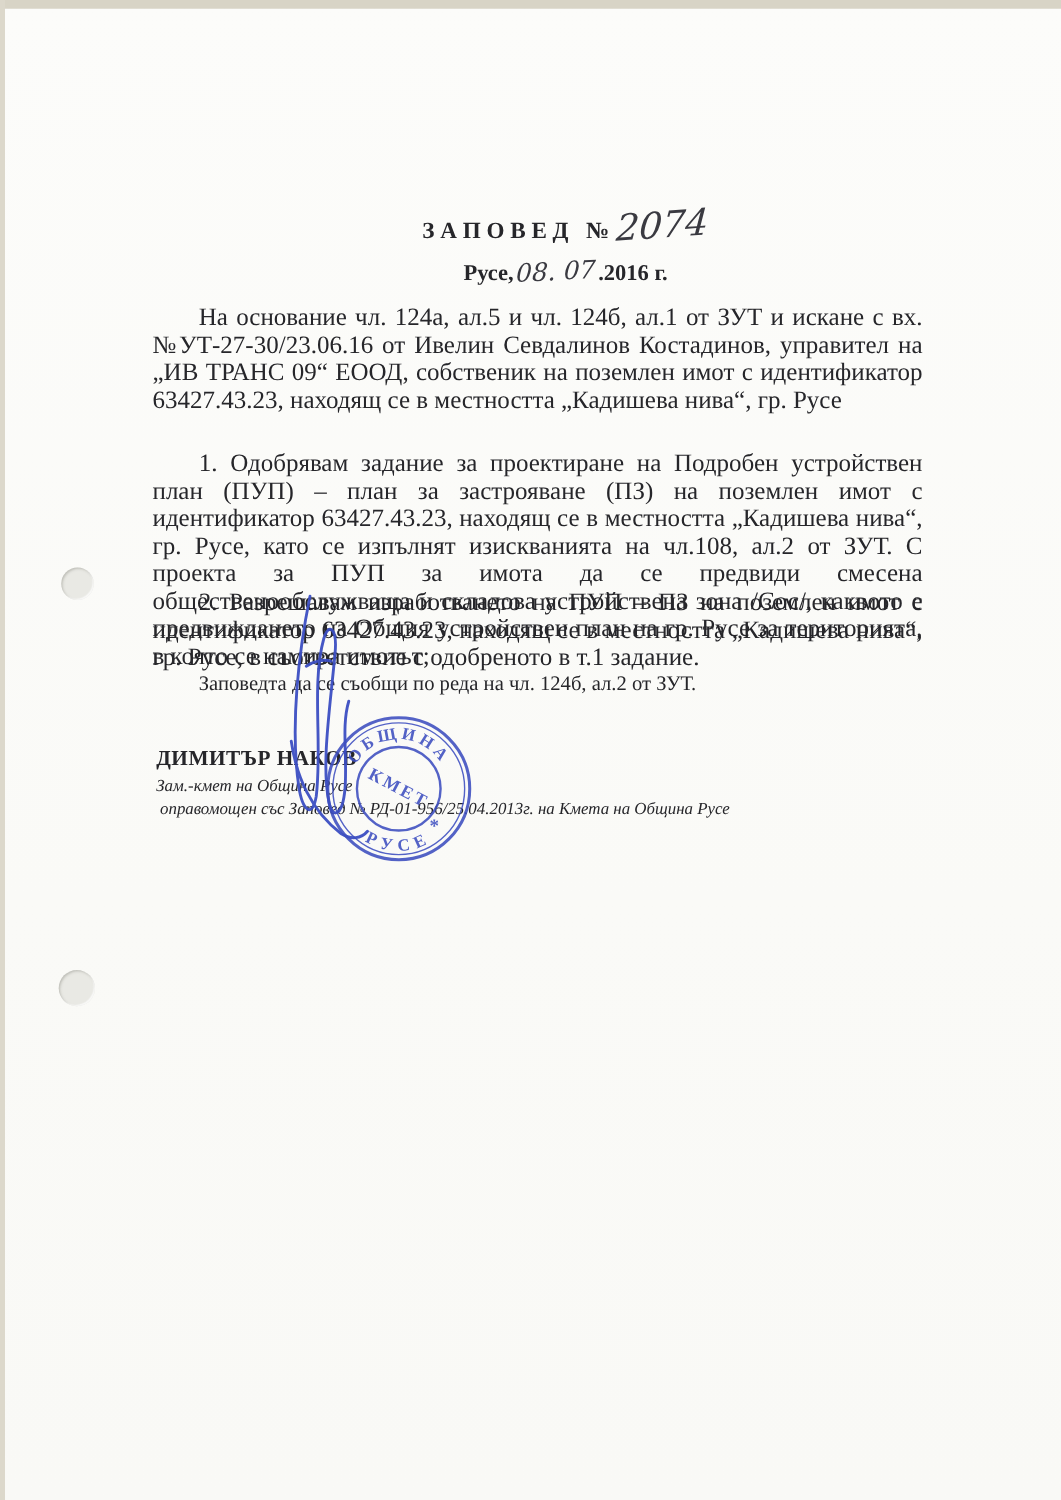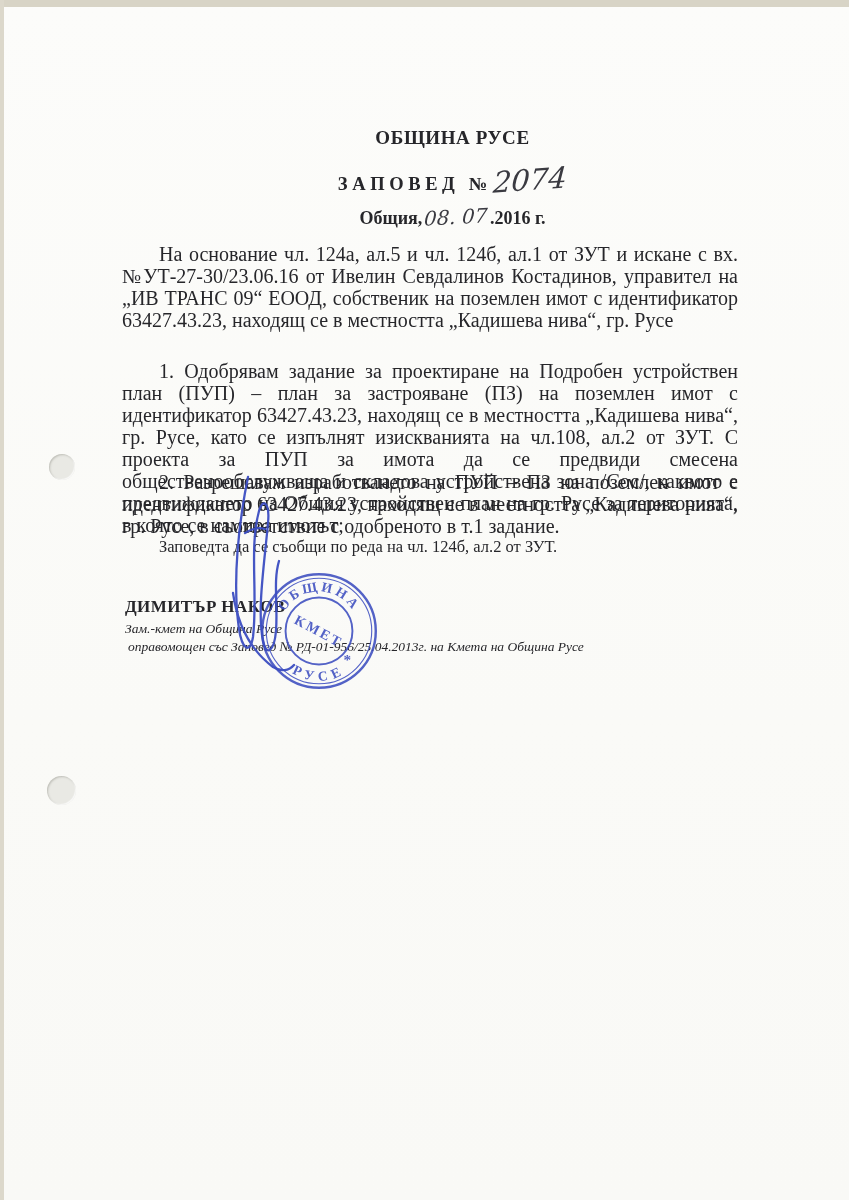--- a/index.html
+++ b/index.html
@@ -45,28 +45,27 @@
 
 <div class="paper">
 
   <div class="edge-top"></div>
   <div class="edge-left"></div>
   <div class="punch p1"></div>
   <div class="punch p2"></div>
 
   <div class="content">
 
-    <div class="abs hdr doc-title">ОБЩИНА РУСЕ</div>
 
     <div class="abs hdr order-line">
       <span>З А П О В Е Д</span><span class="no-sym">№</span><span class="hand order-num">2074</span>
     </div>
 
     <div class="abs hdr date-line">
-      <span>Общия,</span><span class="hand date-hand">08. 07</span><span>.2016 г.</span>
+      <span>Русе,</span><span class="hand date-hand">08. 07</span><span>.2016 г.</span>
     </div>
 
     <div class="abs para intro">На  основание чл. 124а, ал.5 и чл. 124б, ал.1 от  ЗУТ и искане с вх.№УТ-27-30/23.06.16 от Ивелин Севдалинов Костадинов, управител на  „ИВ ТРАНС 09“ ЕООД, собственик на поземлен имот с идентификатор 63427.43.23, находящ се в местността „Кадишева нива“, гр. Русе</div>
 
 
     <div class="abs para item1">1. Одобрявам задание за проектиране на  Подробен устройствен план (ПУП) – план за застрояване (ПЗ) на поземлен имот с идентификатор 63427.43.23, находящ се в местността „Кадишева нива“, гр. Русе, като се изпълнят изискванията на чл.108, ал.2 от ЗУТ. С проекта за ПУП за имота да се предвиди смесена общественообслужваща и складова устройствена зона /Сос/, каквото е предвиждането на Общия устройствен план на гр. Русе за територията, в която се намира имотът;</div>
 
     <div class="abs para item2">2. Разрешавам изработването на ПУП – ПЗ на поземлен имот с идентификатор 63427.43.23, находящ се в местността „Кадишева нива“, гр. Русе, в съответствие с одобреното в т.1 задание.</div>
 
     <div class="abs closing">Заповедта да се съобщи по реда на чл. 124б, ал.2 от  ЗУТ.</div>

